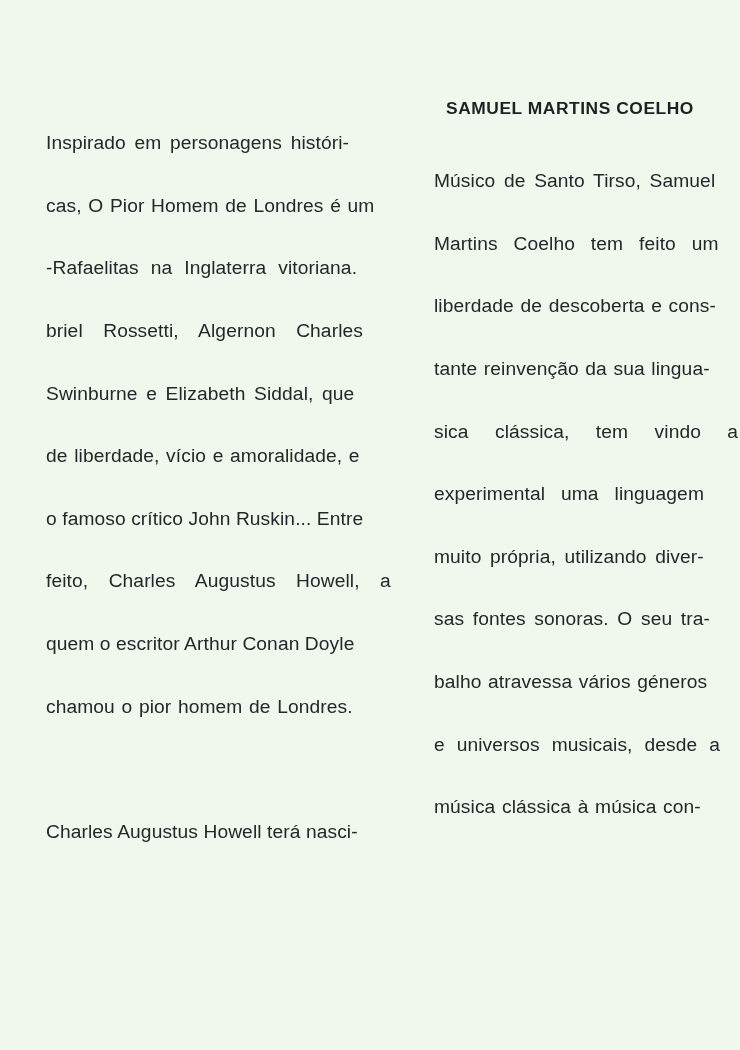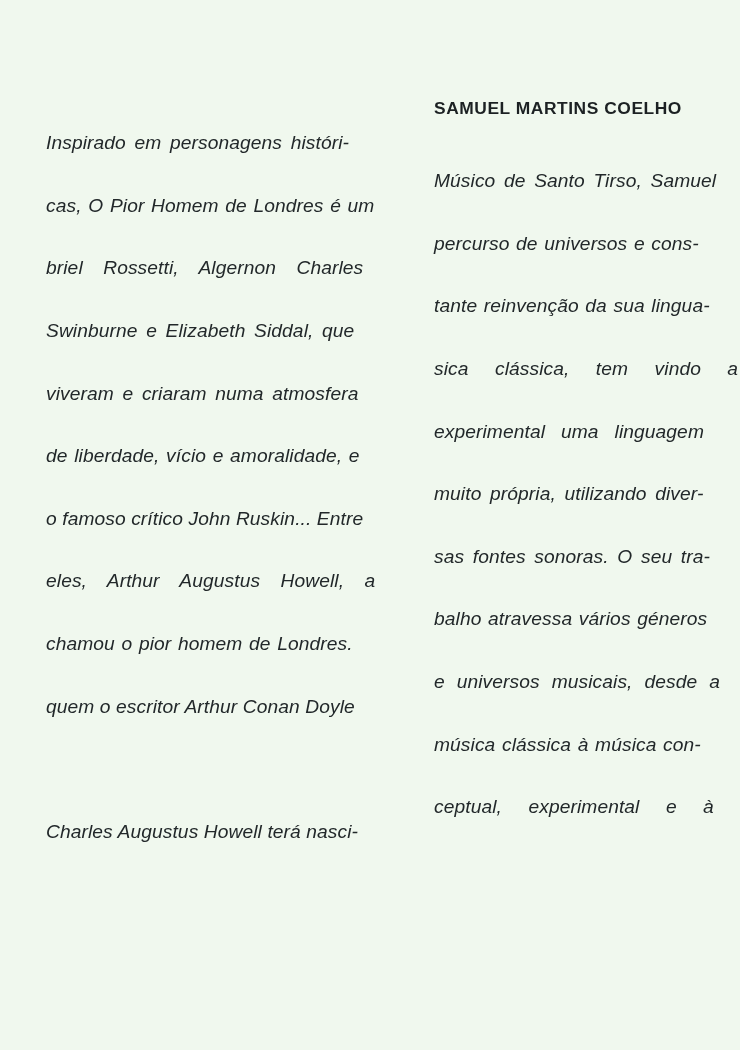--- a/index.html
+++ b/index.html
@@ -37,57 +37,56 @@
     font-size: 19.2px;
     line-height: 31.3px;
     letter-spacing: 0.1px;
     margin: 0 0 31px 0;
     white-space: pre-line;
   }
   
   .para .ln {
     display: block;
     white-space: pre;
-    font-style: italic;
   }
   .heading {
     color: #1c2123;
     font-size: 17.4px;
     font-weight: bold;
     letter-spacing: 0.55px;
     line-height: 24px;
-    margin: 0 0 14px 0;
+    margin: 0 0 14px 12px;
     white-space: pre;
   }
   .j1 { word-spacing: 1.2px; }
   .j2 { word-spacing: 3.2px; }
   .j3 { word-spacing: 6.5px; }
   .j4 { word-spacing: 10.5px; }
   .j5 { word-spacing: 15px; }
   .j6 { word-spacing: 21px; text-align: center; }
   .j0 { word-spacing: 0px; }
 </style>
 </head>
 <body>
 
 <div id="page">
 
   <div class="column" id="col-left">
 
     <div class="para">
       <span class="ln j2">Inspirado em personagens histó­ri-</span>
       <span class="ln j1">cas, O Pior Homem de Londres é um</span>
+      <span class="ln j3">-Rafaelitas na Inglaterra vitoriana.</span>
       <span class="ln j5">briel Rossetti, Algernon Charles</span>
       <span class="ln j2">Swinburne e Elizabeth Siddal, que</span>
-      <span class="ln j2">viveram e criaram numa atmosfera</span>
       <span class="ln j1">de liberdade, vício e amoralidade, e</span>
       <span class="ln j0">o famoso crítico John Ruskin... Entre</span>
-      <span class="ln j5">eles, Arthur Augustus Howell, a</span>
+      <span class="ln j5">feito, Charles Augustus Howell, a</span>
+      <span class="ln j0">quem o escritor Arthur Conan Doyle</span>
       <span class="ln j1">chamou o pior homem de Londres.</span>
-      <span class="ln j0">quem o escritor Arthur Conan Doyle</span>
     </div>
 
     <div class="para">
       <span class="ln j0">Charles Augustus Howell terá nasci-</span>
       
       
       
       
       
       
@@ -98,27 +97,27 @@
     </div>
 
   </div>
 
   <div class="column" id="col-right">
 
     <h2 class="heading">SAMUEL MARTINS COELHO</h2>
 
     <div class="para">
       <span class="ln j2">Músico de Santo Tirso, Samuel</span>
-      <span class="ln j1">percurso de universos e cons-</span>
+      <span class="ln j4">Martins Coelho tem feito um</span>
+      <span class="ln j1">liberdade de descoberta e cons-</span>
       <span class="ln j1">tante reinvenção da sua lingua-</span>
       <span class="ln j6">sica clássica, tem vindo a</span>
       <span class="ln j4">experimental uma linguagem</span>
       <span class="ln j2">muito própria, utilizando diver-</span>
       <span class="ln j2">sas fontes sonoras. O seu tra-</span>
       <span class="ln j1">balho atravessa vários géneros</span>
       <span class="ln j3">e universos musicais, desde a</span>
       <span class="ln j1">música clássica à música con-</span>
-      <span class="ln j6">ceptual, experimental e à</span>
     </div>
 
   </div>
 
 </div>
 
 </body></html>

